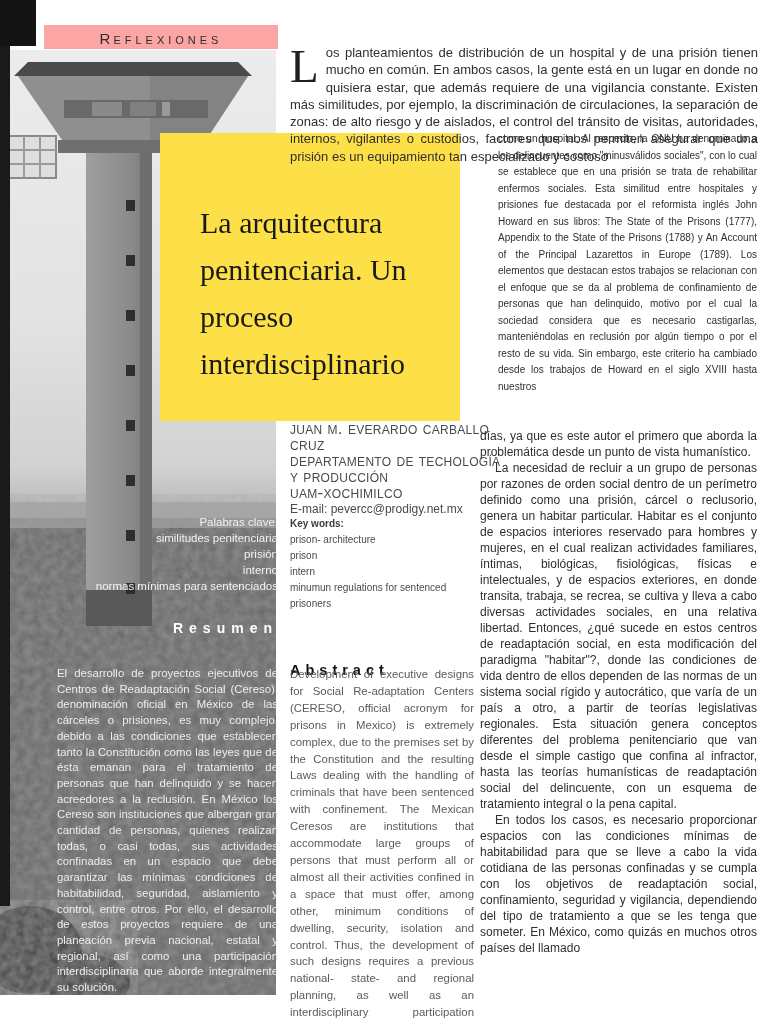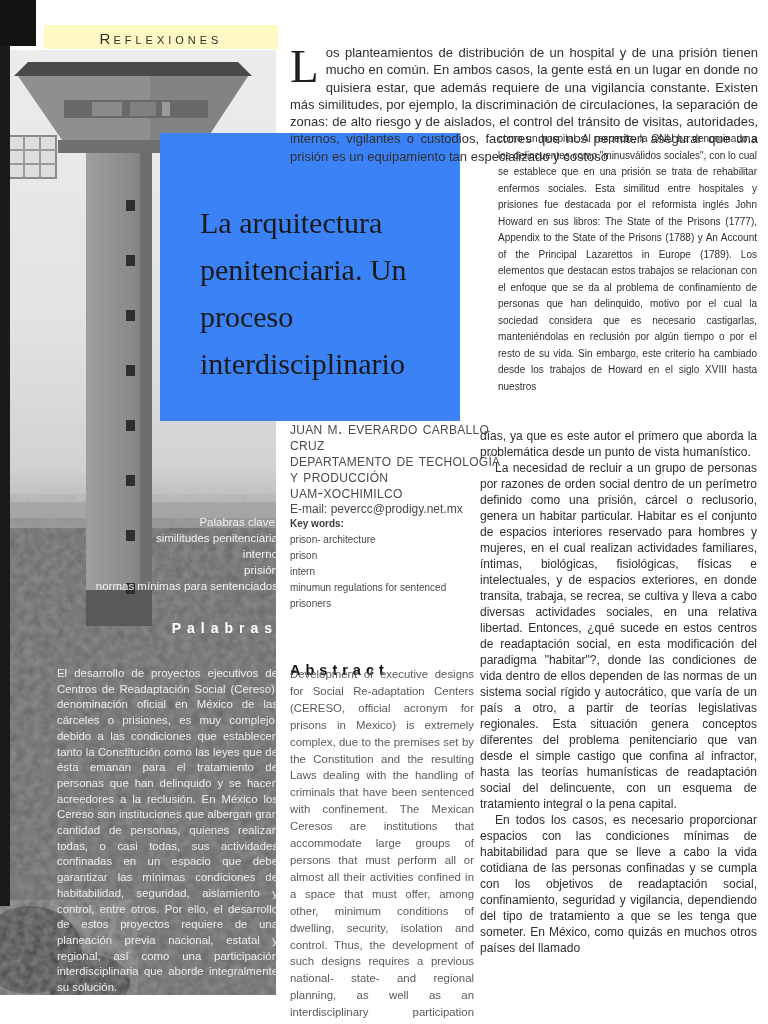--- a/index.html
+++ b/index.html
@@ -9,37 +9,37 @@
     background:#ffffff; overflow:hidden;
     font-family:"Liberation Sans", sans-serif; color:#2f2f2f;
   }
   
   .corner-block { position:absolute; left:0; top:0; width:36px; height:46px; background:#141414; }
   
   .left-strip { position:absolute; left:0; top:46px; width:10px; height:860px; background:#1a1a1a; }
   
   .band {
     position:absolute; left:44px; top:25px; width:234px; height:24px;
-    background:#fef9c3; display:flex; align-items:center; justify-content:center;
+    background:#fca5a5; display:flex; align-items:center; justify-content:center;
   }
   .band-label {
     display:block; font-variant:small-caps; text-transform:lowercase;
     font-size:15px; letter-spacing:4px; color:#2e2e2e;
   }
   .band-label::first-letter { font-size:21px; letter-spacing:3px; }
   
   .photo {
     position:absolute; left:0px; top:50px; width:276px; height:945px;
     background:linear-gradient(180deg,#ececec 0%,#e3e3e3 28%,#d2d2d2 44%,#b7b7b7 49%,#8d8d8d 53%,#707070 62%,#5c5c5c 80%,#4d4d4d 96%,#565656 100%);
   }
   .photo svg { display:block; width:276px; height:945px; }
   
   .title-box {
     position:absolute; left:160px; top:133px; width:300px; height:288px;
-    background:#3b82f6; padding:66px 0 0 40px;
+    background:#fde047; padding:66px 0 0 40px;
   }
   .article-title {
     font-family:"Liberation Serif", serif; font-weight:400;
     font-size:30px; line-height:47px; color:#191919; width:242px;
   }
   
   .author { position:absolute; left:290px; top:421px; width:220px; }
   .author .sc {
     font-variant:small-caps; text-transform:lowercase;
     font-size:17px; line-height:16px; color:#4a4a4a; letter-spacing:.3px;
@@ -172,34 +172,34 @@
     <div class="sc">UAM-Xochimilco</div>
     <div class="plain">
       <span>E-mail:</span>
       <span>pevercc@prodigy.net.mx</span>
     </div>
   </div>
 
   <div class="kw-es">
     <div class="kw-head">Palabras clave:</div>
     <div>similitudes penitenciaria</div>
+    <div>prisión</div>
     <div>interno</div>
-    <div>prisión</div>
     <div>normas mínimas para sentenciados</div>
   </div>
 
   <div class="kw-en">
     <div class="kw-head">Key words:</div>
     <div>prison- architecture</div>
     <div>prison</div>
     <div>intern</div>
     <div>minumun regulations for sentenced prisoners</div>
   </div>
 
-  <div class="resumen-heading">Palabras</div>
+  <div class="resumen-heading">Resumen</div>
   <div class="resumen-body">El desarrollo de proyectos ejecutivos de Centros de Readaptación Social (Cereso), denominación oficial en México de las cárceles o prisiones, es muy complejo, debido a las condiciones que establecen tanto la Constitución como las leyes que de ésta emanan para el tratamiento de personas que han delinquido y se hacen acreedores a la reclusión. En México los Cereso son instituciones que albergan gran cantidad de personas, quienes realizan todas, o casi todas, sus actividades confinadas en un espacio que debe garantizar las mínimas condiciones de habitabilidad, seguridad, aislamiento y control, entre otros. Por ello, el desarrollo de estos proyectos requiere de una planeación previa nacional, estatal y regional, así como una participación interdisciplinaria que aborde integralmente su solución.</div>
 
   <div class="abstract-heading">Abstract</div>
   <div class="abstract-body">Development of executive designs for Social Re-adaptation Centers (CERESO, official acronym for prisons in Mexico) is extremely complex, due to the premises set by the Constitution and the resulting Laws dealing with the handling of criminals that have been sentenced with confinement. The Mexican Ceresos are institutions that accommodate large groups of persons that must perform all or almost all their activities confined in a space that must offer, among other, minimum conditions of dwelling, security, isolation and control. Thus, the development of such designs requires a previous national- state- and regional planning, as well as an interdisciplinary participation capable of dealing with an integral solution.</div>
 
   <div class="intro">
     <span class="dropcap">L</span><span>os planteamientos de distribución de un hospital y de una prisión tienen mucho en común. En ambos casos, la gente está en un lugar en donde no quisiera estar, que además requiere de una vigilancia constante. Existen más similitudes, por ejemplo, la discriminación de circulaciones, la separación de zonas: de alto riesgo y de aislados, el control del tránsito de visitas, autoridades, internos, vigilantes o custodios, factores que nos permiten asegurar que una prisión es un equipamiento tan especializado y costoso</span>
   </div>
   <div class="col2">como un hospital. Al respecto, la ONU ha denominado a los delincuentes como "minusválidos sociales", con lo cual se establece que en una prisión se trata de rehabilitar enfermos sociales. Esta similitud entre hospitales y prisiones fue destacada por el reformista inglés John Howard en sus libros: The State of the Prisons (1777), Appendix to the State of the Prisons (1788) y An Account of the Principal Lazarettos in Europe (1789). Los elementos que destacan estos trabajos se relacionan con el enfoque que se da al problema de confinamiento de personas que han delinquido, motivo por el cual la sociedad considera que es necesario castigarlas, manteniéndolas en reclusión por algún tiempo o por el resto de su vida. Sin embargo, este criterio ha cambiado desde los trabajos de Howard en el siglo XVIII hasta nuestros</div>
   <div class="col3">

